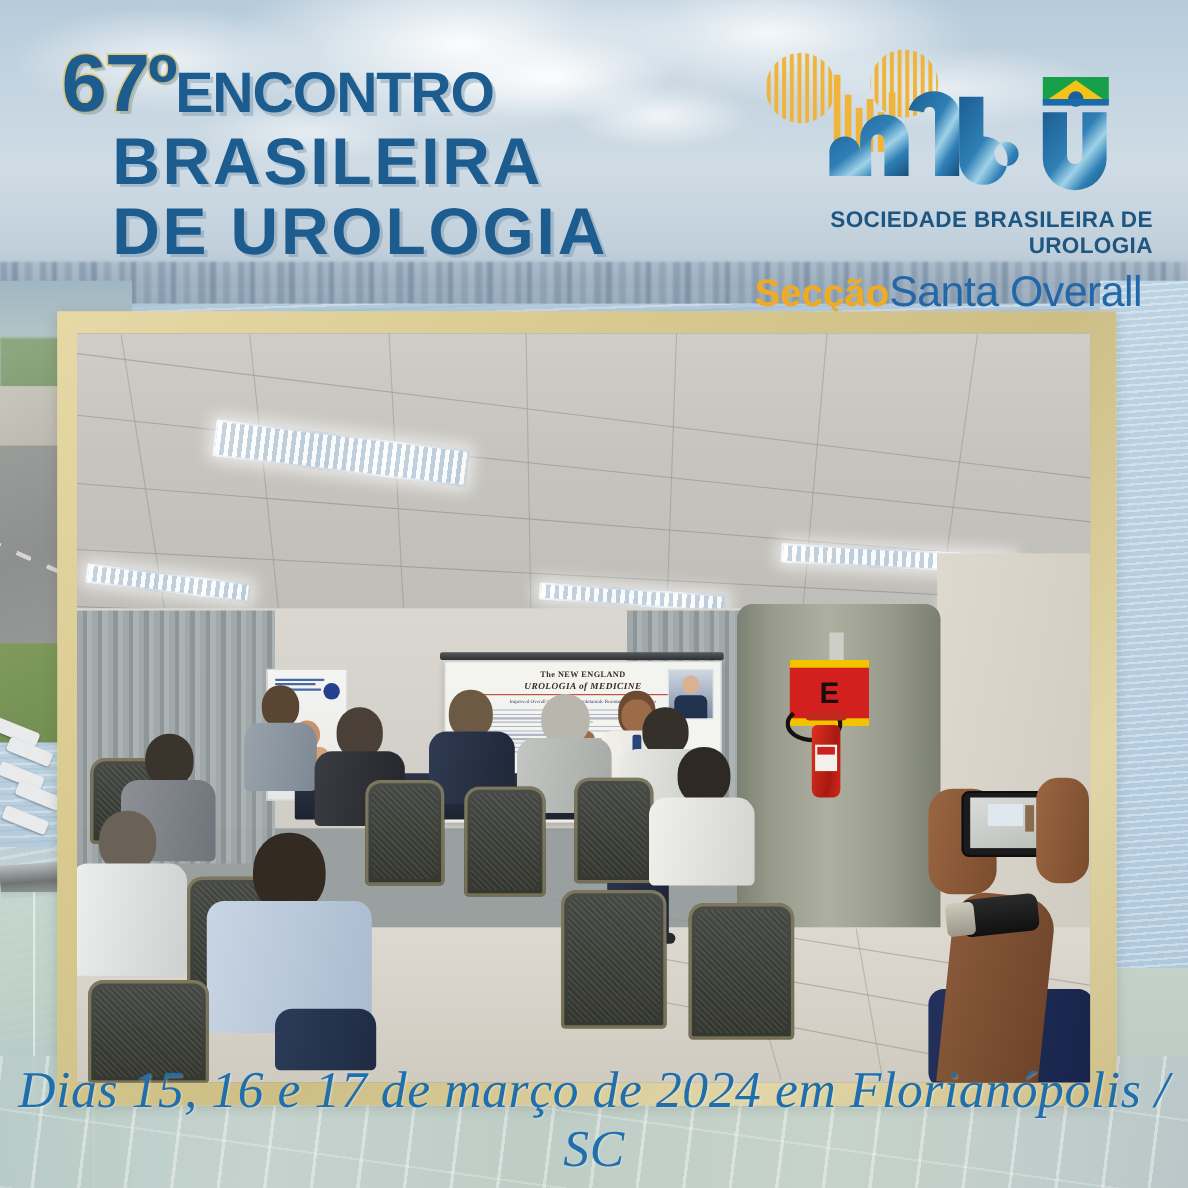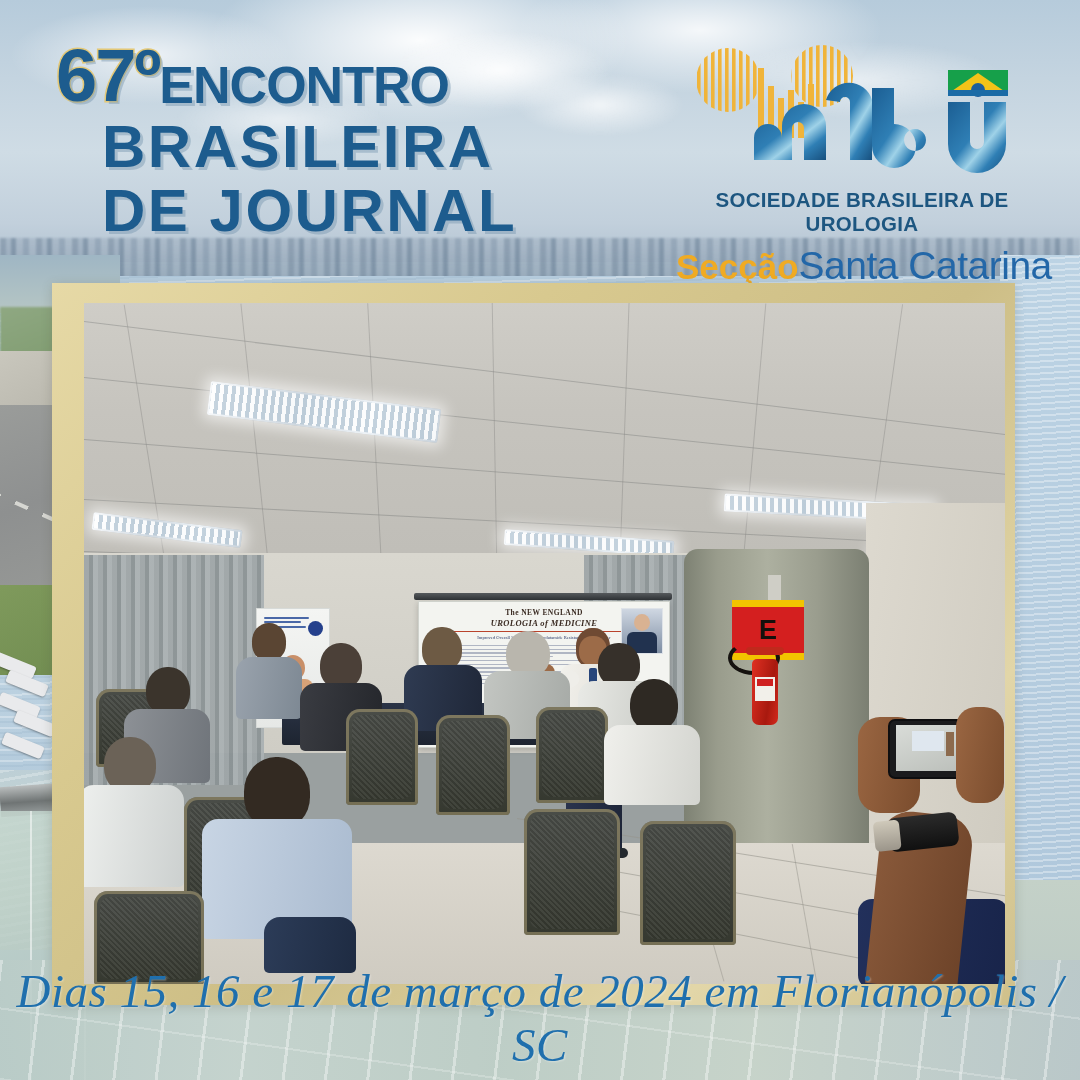--- a/index.html
+++ b/index.html
@@ -134,35 +134,35 @@
     letter-spacing:-2px;
   }
   .hl-word{font-size:52px;line-height:.95;letter-spacing:-1px;}
   .hl-l2{font-size:60px;letter-spacing:2.5px;margin-top:8px;padding-left:46px;}
   .hl-l3{font-size:60px;letter-spacing:2.5px;margin-top:6px;padding-left:46px;}
 
   
   .logo{position:absolute;left:676px;top:40px;width:372px;}
   .logo-mark{position:relative;height:146px;}
   .logo-line1{
-    text-align:center;color:#1d5680;font-weight:bold;font-size:20.5px;
+    text-align:right;color:#1d5680;font-weight:bold;font-size:20.5px;
     letter-spacing:.3px;margin-top:2px;
   }
   .logo-line2{text-align:center;margin-top:8px;white-space:nowrap;}
   .logo-seccao{color:#f0ab23;font-weight:bold;font-size:35px;}
   .logo-sc{color:#2367a8;font-size:39px;letter-spacing:-.5px;}
 
   
   .frame{
     position:absolute;left:52px;top:283px;width:963px;height:722px;
     background:linear-gradient(135deg,#e6d9a6 0%,#d8c98f 30%,#cdbe86 55%,#e2d6a8 80%,#cfc08a 100%);
     box-shadow:0 2px 10px rgba(80,80,60,.22);
   }
   .photo{
-    position:absolute;left:32px;top:20px;width:921px;height:681px;
+    position:absolute;left:18px;top:20px;width:921px;height:681px;
     overflow:hidden;background:#9aa0a0;
   }
 
   
   .ceiling{
     position:absolute;left:0;top:0;width:921px;height:270px;
     background:linear-gradient(180deg,#cfcdc7 0%,#c6c4be 40%,#bfbdb7 100%);
   }
   .ceil-grid{position:absolute;inset:0;opacity:.55;}
   .ceil-grid i{position:absolute;background:rgba(90,92,92,.55);height:1px;transform-origin:left center;}
@@ -352,21 +352,21 @@
 
     <div class="bg-bottomglass"></div>
   </div>
 
   <div class="headline">
     <div class="hl-row1">
       <span class="hl-num">67º</span>
       <span class="hl-word">ENCONTRO</span>
     </div>
     <div class="hl-l2">BRASILEIRA</div>
-    <div class="hl-l3">DE JOURNAL</div>
+    <div class="hl-l3">DE UROLOGIA</div>
   </div>
 
   <div class="logo">
     <div class="logo-mark">
       <svg width="372" height="146" viewBox="0 0 372 146" xmlns="http://www.w3.org/2000/svg" aria-hidden="true">
         <defs>
           <linearGradient id="blu" x1="0" y1="0" x2="1" y2="1">
             <stop offset="0" stop-color="#1b5e93"></stop>
             <stop offset="45%" stop-color="#2f7fb5"></stop>
             <stop offset="62%" stop-color="#9fd2e8"></stop>
@@ -404,21 +404,21 @@
         <path d="M272 62 L294 62 L294 102 A7 7 0 0 0 308 102 L308 62 L330 62 L330 104 A29 29 0 0 1 272 104 Z" fill="url(#blu)"></path>
 
         <rect x="272" y="30" width="60" height="24" fill="#16a04a"></rect>
         <path d="M302 33 L328 51 L276 51 Z" fill="#f3c318"></path>
         <circle cx="302" cy="50" r="7" fill="#1d5e9c"></circle>
         <rect x="272" y="50" width="60" height="6" fill="#1b6ba6"></rect>
       </svg>
     </div>
     <div class="logo-line1">SOCIEDADE BRASILEIRA DE UROLOGIA</div>
     <div class="logo-line2">
-      <span class="logo-seccao">Secção</span><span class="logo-sc">Santa Catarina</span>
+      <span class="logo-seccao">Secção</span><span class="logo-sc">Santa Overall</span>
     </div>
   </div>
 
   <div class="frame">
     <div class="photo">
 
       <div class="ceiling">
         <div class="ceil-grid">
           <i style="left:0;top:18px;width:980px;transform:rotate(7deg)"></i>
           <i style="left:0;top:74px;width:980px;transform:rotate(6deg)"></i>

